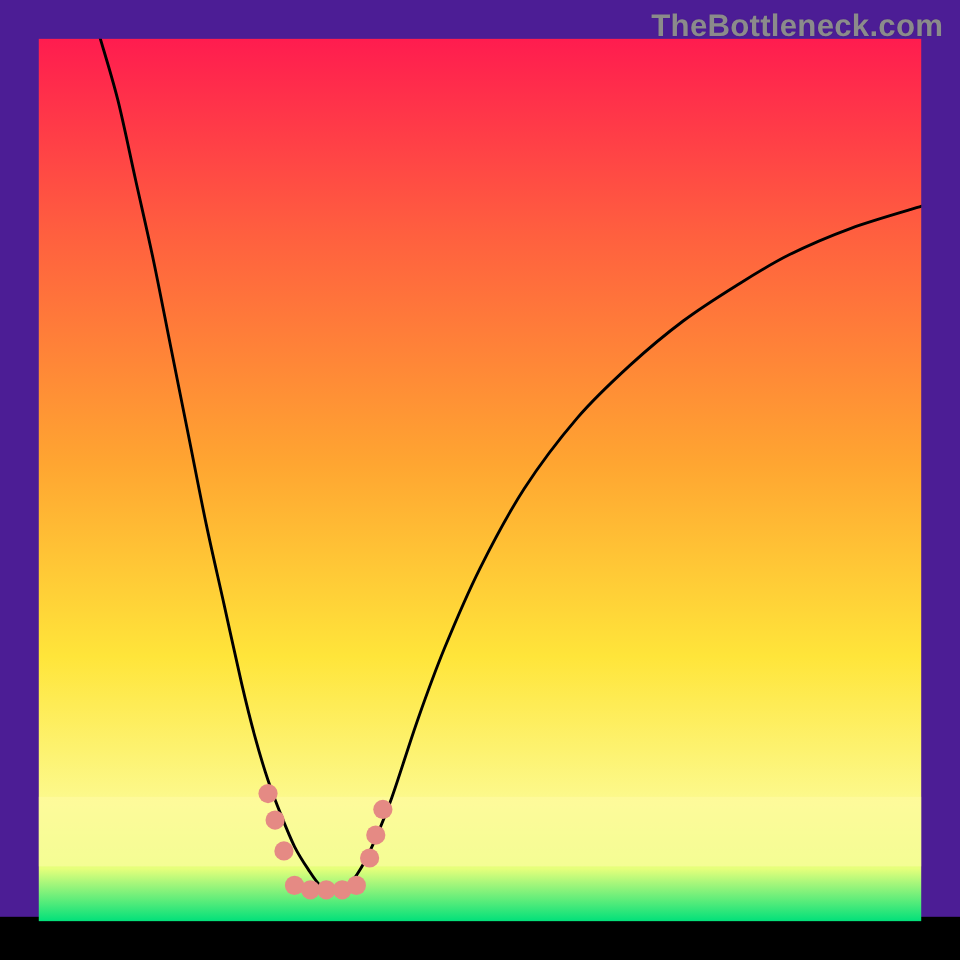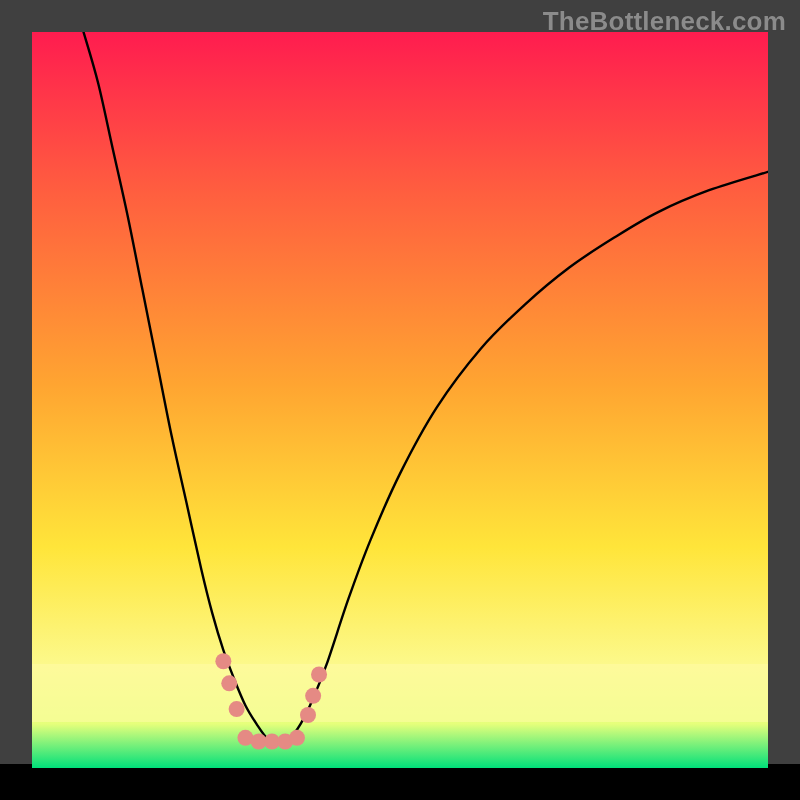--- a/index.html
+++ b/index.html
@@ -7,21 +7,21 @@
     padding: 0;
     width: 800px;
     height: 800px;
     background: #000;
     overflow: hidden;
   }
   .outer {
     position: relative;
     width: 800px;
     height: 764px;
-    background: #404040;
+    background: #4c1d95;
   }
   .plot {
     position: absolute;
     left: 32px;
     top: 32px;
     width: 736px;
     height: 736px;
     overflow: hidden;
   }
   .watermark {

